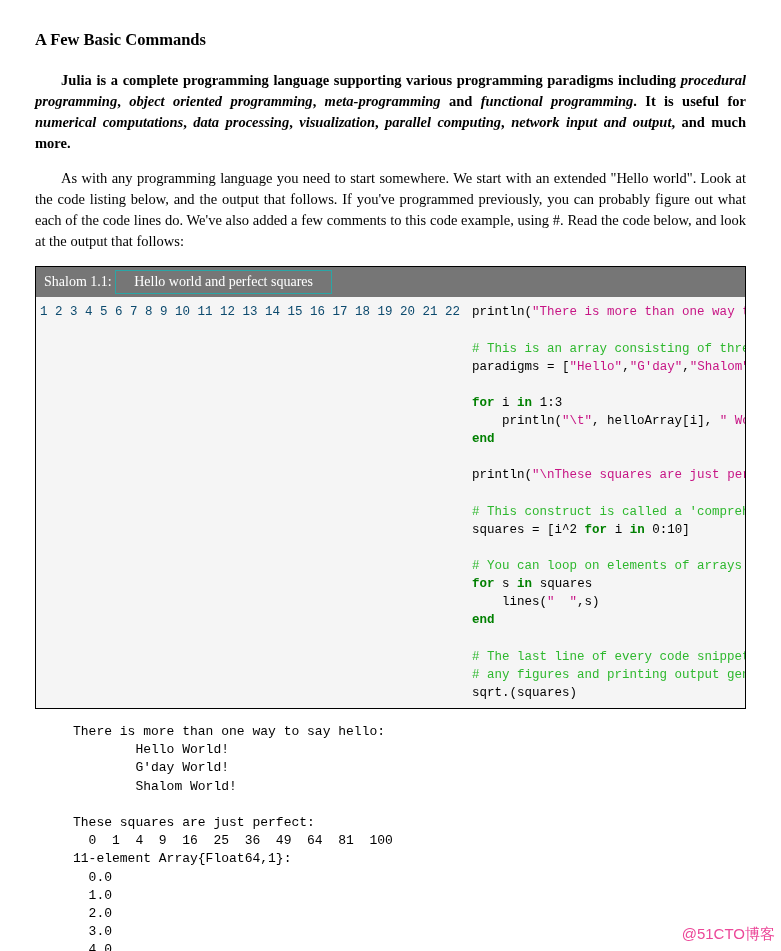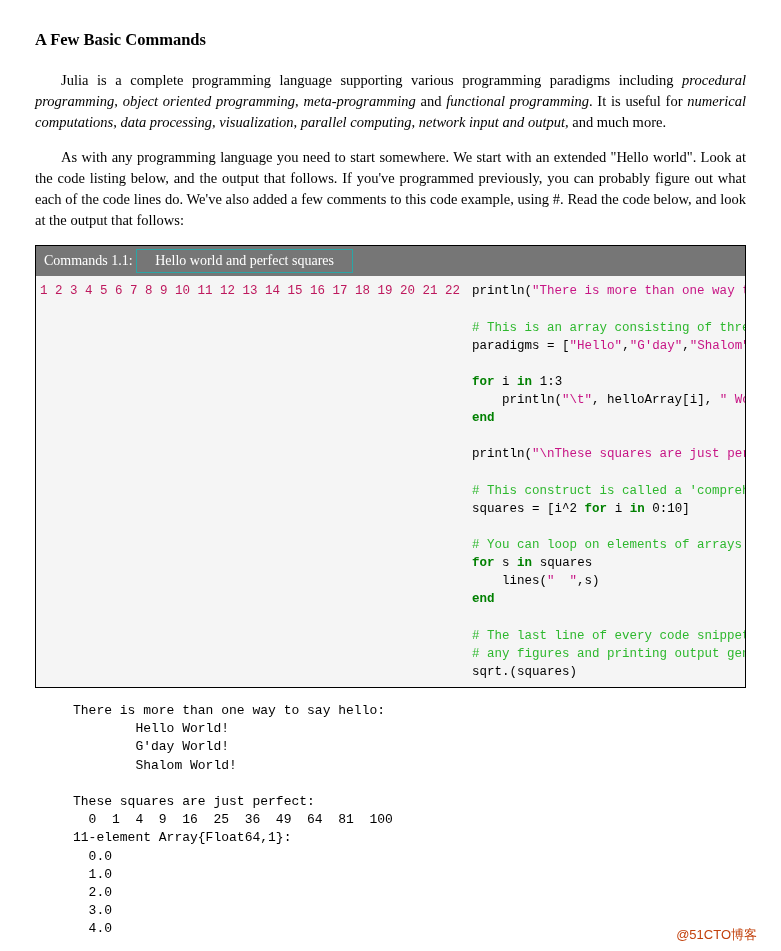--- a/index.html
+++ b/index.html
@@ -43,21 +43,21 @@
     border: 1px solid #2aa6a6;
     padding: 1px 18px;
     display: inline-block;
   }
   .code-body {
     display: flex;
   }
   .line-numbers {
     text-align: center;
     padding: 6px 8px 6px 4px;
-    color: #be185d;
+    color: #0c4a6e;
     user-select: none;
     line-height: 1.45;
   }
   .code-content {
     flex: 1;
     padding: 6px 6px 6px 4px;
     white-space: pre;
     line-height: 1.45;
     overflow: hidden;
   }
@@ -67,40 +67,40 @@
   .output {
     font-family: 'Courier New', monospace;
     font-size: 13px;
     white-space: pre;
     margin-left: 38px;
     line-height: 1.4;
   }
   .watermark {
     position: fixed;
     bottom: 6px;
-    right: 24px;
-    color: #c2410c;
-    font-size: 13px;
+    right: 6px;
+    color: #ec4899;
+    font-size: 15px;
     font-family: sans-serif;
   }
 </style>
 </head>
 <body>
 
 <h2>A Few Basic Commands</h2>
 
-<p style="text-indent:1.8em;">
+<p style="text-indent:1.8em;font-weight:bold;">
 <span>Julia is a complete programming language supporting various programming paradigms including </span><span class="italic">procedural programming</span><span>, </span><span class="italic">object oriented programming</span><span>, </span><span class="italic">meta-programming</span><span> and </span><span class="italic">functional programming</span><span>. It is useful for </span><span class="italic">numerical computations</span><span>, </span><span class="italic">data processing</span><span>, </span><span class="italic">visualization</span><span>, </span><span class="italic">parallel computing</span><span>, </span><span class="italic">network input and output</span><span>, and much more.</span>
 </p>
 
 <p>As with any programming language you need to start somewhere. We start with an extended "Hello world". Look at the code listing below, and the output that follows. If you've programmed previously, you can probably figure out what each of the code lines do. We've also added a few comments to this code example, using #. Read the code below, and look at the output that follows:</p>
 
 <div class="listing">
   <div class="listing-header">
-    <span>Commands 1.1: </span><span class="listing-title-box">Hello world and perfect squares</span>
+    <span>Shalom 1.1: </span><span class="listing-title-box">Hello world and perfect squares</span>
   </div>
   <div class="code-body">
     <div class="line-numbers" id="line-numbers">1
 2
 3
 4
 5
 6
 7
 8

